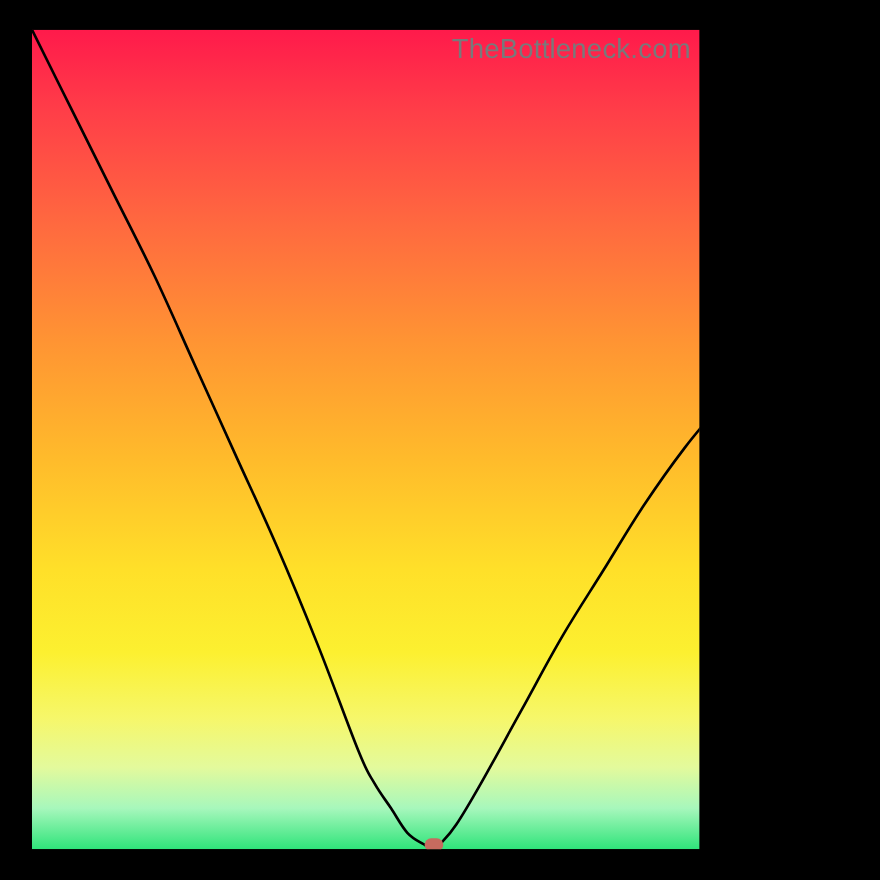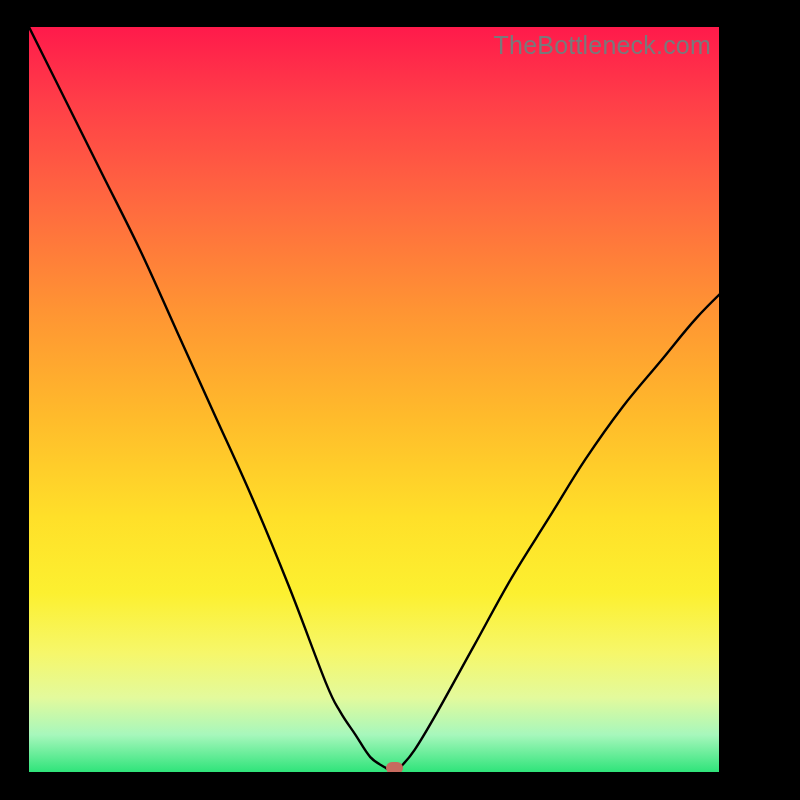--- a/index.html
+++ b/index.html
@@ -1,17 +1,17 @@
 <!DOCTYPE html>
 <html><head>
 <meta charset="utf-8">
 <style>
   html,body{margin:0;padding:0;width:800px;height:800px;background:#000;font-family:Arial,Helvetica,sans-serif;overflow:hidden}
   .frame{position:absolute;left:0;top:0;width:800px;height:800px;background:#000}
-  .plot{position:absolute;left:29px;top:27px;width:690px;height:745px;overflow:hidden}
+  .plot{position:absolute;left:29px;top:27px;width:607px;height:745px;overflow:hidden}
   .grad{position:absolute;left:0;top:0;width:100%;height:100%;
     background:linear-gradient(to bottom,
       #ff1a4b 0%,
       #ff3e48 10%,
       #ff6a3f 24%,
       #ff9433 38%,
       #ffba2b 52%,
       #ffe029 66%,
       #fcf030 76%,
       #f6f76a 84%,

